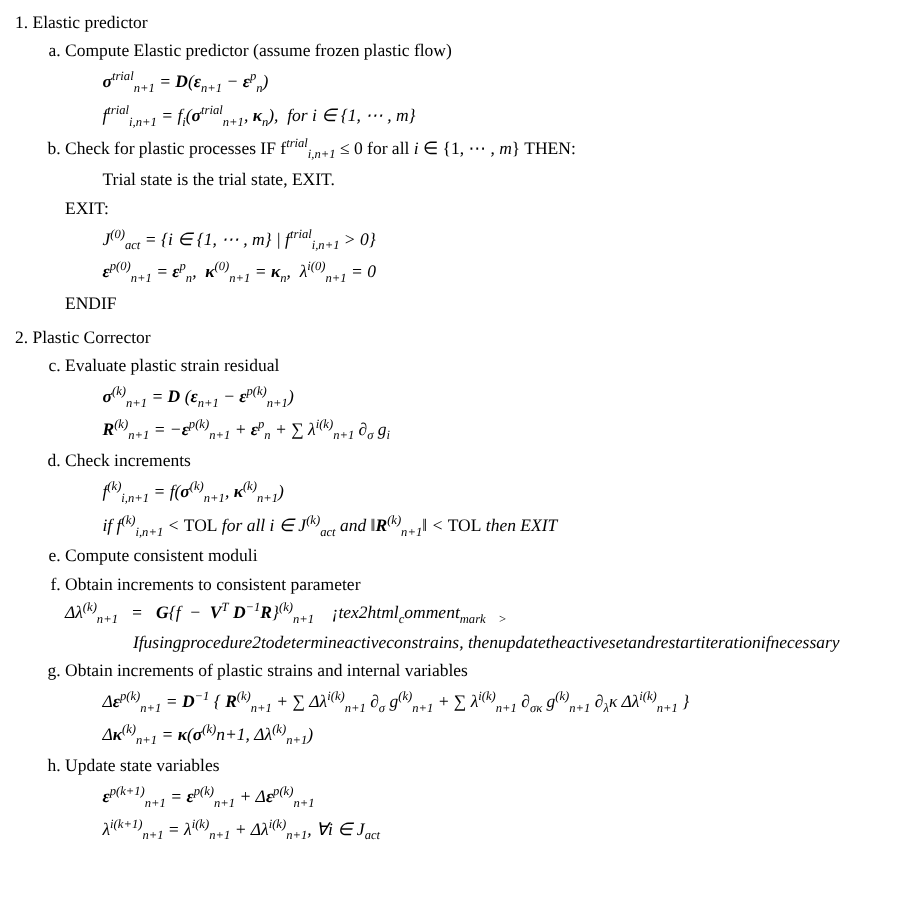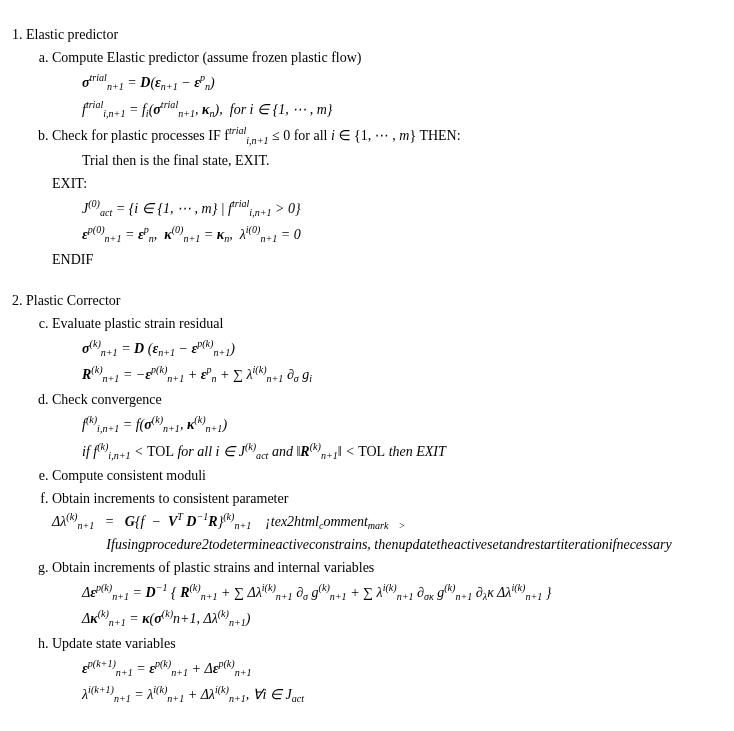--- a/index.html
+++ b/index.html
@@ -31,55 +31,55 @@
     margin: 2px 0;
   }
   .math {
     font-style: italic;
     white-space: normal;
   }
   .sub { font-size: 0.72em; vertical-align: sub; font-style: italic; }
   .sup { font-size: 0.72em; vertical-align: super; font-style: italic; }
   .rm { font-style: normal; }
   .bf { font-weight: bold; font-style: italic; }
-  .section-title { margin: 20px 0 2px 0; }
+  .section-title { margin: 4px 0 2px 0; }
   .long { white-space: nowrap; overflow: visible; font-style: italic; text-align: center; }
 </style>
 </head>
 <body>
 
 <ol class="outer">
   <li>
     <div class="section-title">Elastic predictor</div>
     <ol class="inner">
       <li>
         <span>Compute Elastic predictor (assume frozen plastic flow)</span>
         <div class="step-body math"><span class="bf">σ</span><span class="sup">trial</span><span class="sub">n+1</span> = <span class="bf rm">D</span>(<span class="bf">ε</span><span class="sub">n+1</span> − <span class="bf">ε</span><span class="sup">p</span><span class="sub">n</span>)</div>
         <div class="step-body math">f<span class="sup">trial</span><span class="sub">i,n+1</span> = f<span class="sub">i</span>(<span class="bf">σ</span><span class="sup">trial</span><span class="sub">n+1</span>, <span class="bf">κ</span><span class="sub">n</span>),&nbsp;&nbsp;for i ∈ {1, ⋯ , m}</div>
       </li>
       <li>
         <span>Check for plastic processes IF f<span class="sup">trial</span><span class="sub">i,n+1</span> ≤ 0 for all <span class="math">i</span> ∈ {1, ⋯ , <span class="math">m</span>} THEN:</span>
-        <div class="step-body">Trial then is the final state, EXIT.</div>
+        <div class="step-body">Trial state is the trial state, EXIT.</div>
         <div>EXIT:</div>
         <div class="step-body math">J<span class="sup">(0)</span><span class="sub">act</span> = {i ∈ {1, ⋯ , m} | f<span class="sup">trial</span><span class="sub">i,n+1</span> &gt; 0}</div>
         <div class="step-body math"><span class="bf">ε</span><span class="sup">p(0)</span><span class="sub">n+1</span> = <span class="bf">ε</span><span class="sup">p</span><span class="sub">n</span>,&nbsp; <span class="bf">κ</span><span class="sup">(0)</span><span class="sub">n+1</span> = <span class="bf">κ</span><span class="sub">n</span>,&nbsp; λ<span class="sup">i(0)</span><span class="sub">n+1</span> = 0</div>
         <div>ENDIF</div>
       </li>
     </ol>
   </li>
   <li>
     <div class="section-title">Plastic Corrector</div>
     <ol class="inner" start="3">
       <li>
         <span>Evaluate plastic strain residual</span>
         <div class="step-body math"><span class="bf">σ</span><span class="sup">(k)</span><span class="sub">n+1</span> = <span class="bf rm">D</span> (<span class="bf">ε</span><span class="sub">n+1</span> − <span class="bf">ε</span><span class="sup">p(k)</span><span class="sub">n+1</span>)</div>
         <div class="step-body math"><span class="bf">R</span><span class="sup">(k)</span><span class="sub">n+1</span> = −<span class="bf">ε</span><span class="sup">p(k)</span><span class="sub">n+1</span> + <span class="bf">ε</span><span class="sup">p</span><span class="sub">n</span> + ∑ λ<span class="sup">i(k)</span><span class="sub">n+1</span> ∂<span class="sub">σ</span> g<span class="sub">i</span></div>
       </li>
       <li>
-        <span>Check convergence</span>
+        <span>Check increments</span>
         <div class="step-body math">f<span class="sup">(k)</span><span class="sub">i,n+1</span> = f(<span class="bf">σ</span><span class="sup">(k)</span><span class="sub">n+1</span>, <span class="bf">κ</span><span class="sup">(k)</span><span class="sub">n+1</span>)</div>
         <div class="step-body math">if f<span class="sup">(k)</span><span class="sub">i,n+1</span> &lt; <span class="rm">TOL</span> for all <span class="math">i</span> ∈ J<span class="sup">(k)</span><span class="sub">act</span> and ‖<span class="bf">R</span><span class="sup">(k)</span><span class="sub">n+1</span>‖ &lt; <span class="rm">TOL</span> then EXIT</div>
       </li>
       <li>
         <span>Compute consistent moduli</span>
       </li>
       <li>
         <span>Obtain increments to consistent parameter</span>
         <div class="math" style="padding-left:0">Δλ<span class="sup">(k)</span><span class="sub">n+1</span>&nbsp;&nbsp;&nbsp;=&nbsp;&nbsp;&nbsp;<span class="bf rm">G</span>{f&nbsp;&nbsp;−&nbsp;&nbsp;<span class="bf rm">V</span><span class="sup">T</span> <span class="bf rm">D</span><span class="sup">−1</span><span class="bf">R</span>}<span class="sup">(k)</span><span class="sub">n+1</span>&nbsp;&nbsp;&nbsp;&nbsp;¡tex2html<span class="sub">c</span>omment<span class="sub">mark&nbsp;&nbsp;&nbsp;&nbsp;&gt;</span></div>
         <div class="long">Ifusingprocedure2todetermineactiveconstrains, thenupdatetheactivesetandrestartiterationifnecessary</div>

